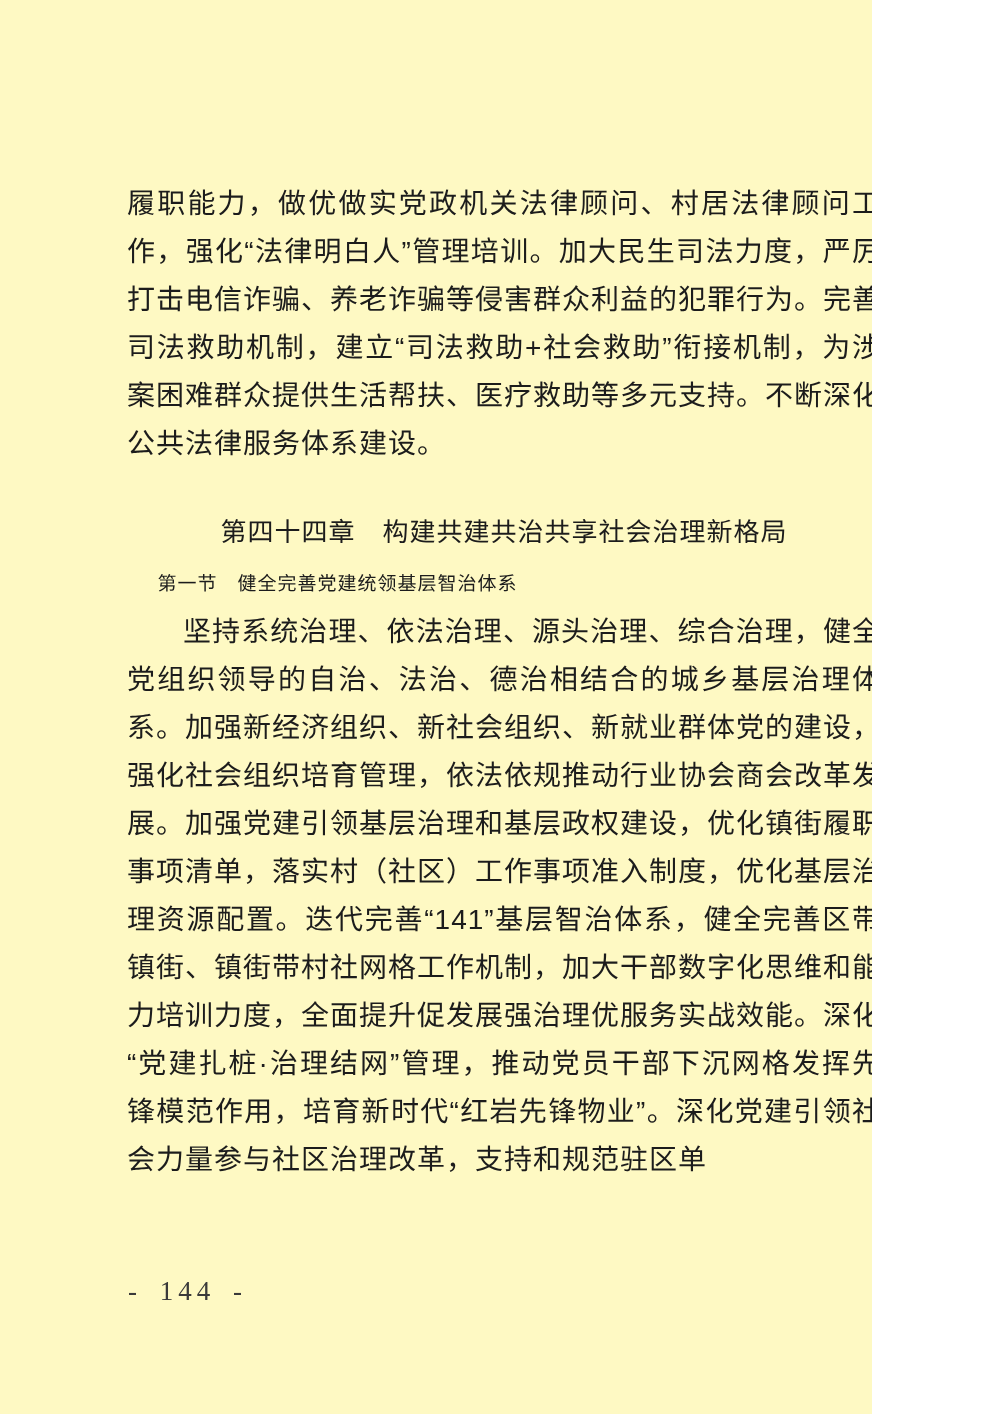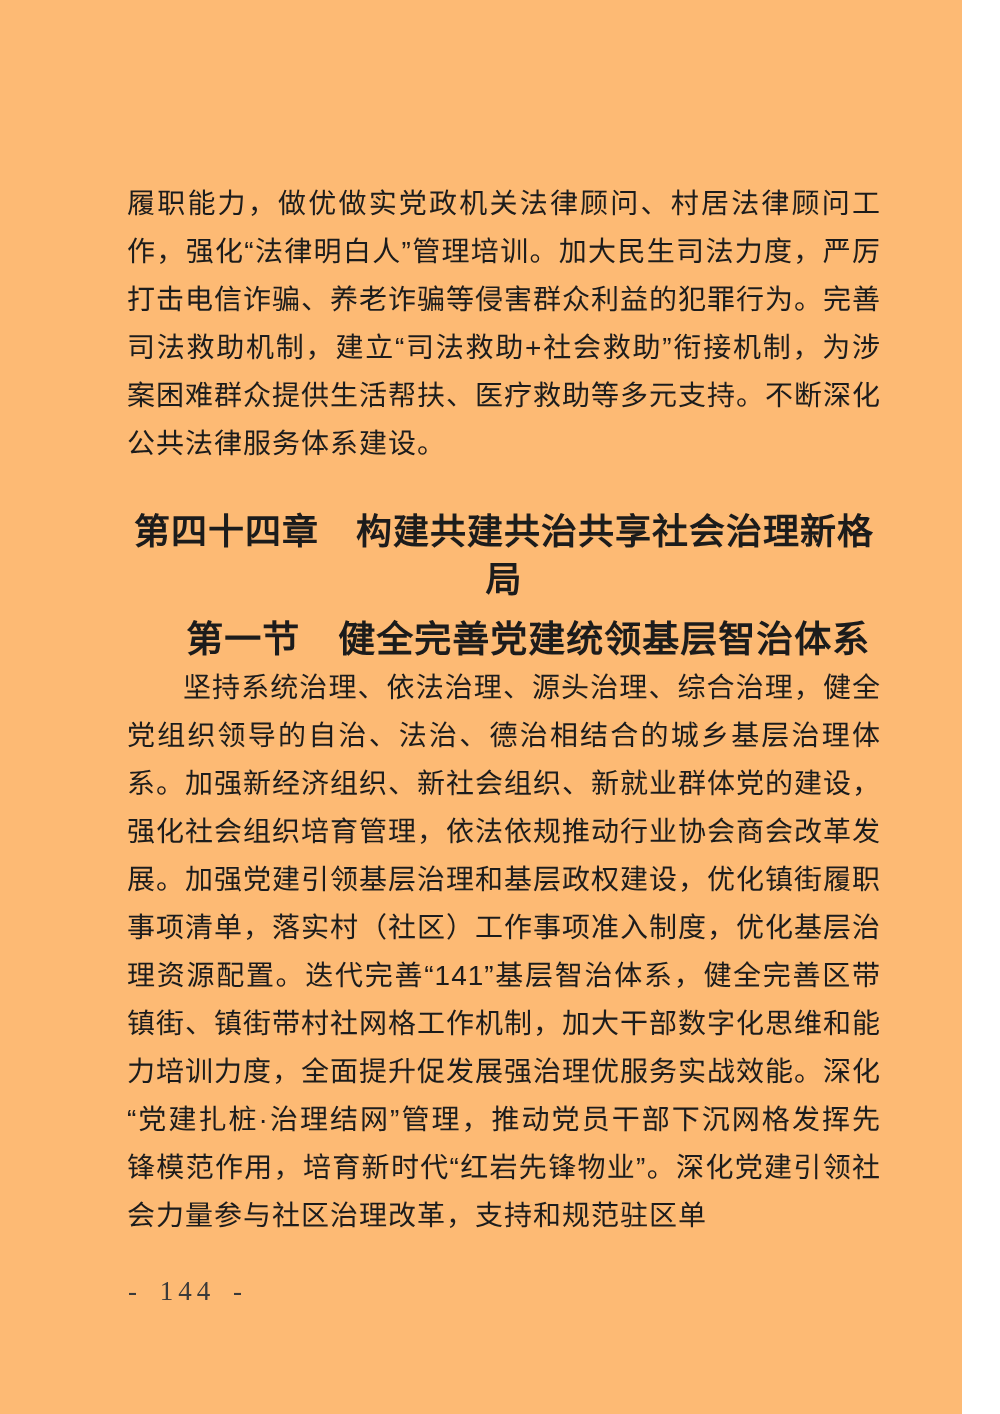--- a/index.html
+++ b/index.html
@@ -2,23 +2,23 @@
 <html lang="zh-CN"><head>
 <meta charset="utf-8">
 <style>
   html, body {
     margin: 0;
     padding: 0;
     background: #ffffff;
   }
   .page {
     position: relative;
-    width: 962px;
+    width: 872px;
     height: 1414px;
-    background: #fdba74;
+    background: #fef9c3;
     overflow: hidden;
     font-family: "Liberation Sans", "DejaVu Sans", sans-serif;
   }
   .content {
     position: absolute;
     left: 127px;
     top: 180px;
     width: 754px;
     color: #1c1c1c;
   }
@@ -28,32 +28,32 @@
     line-height: 48px;
     font-weight: 500;
     text-align: justify;
     text-justify: inter-ideograph;
     letter-spacing: 1px;
   }
   .indent-2 {
     text-indent: 2em;
   }
   .chapter-heading {
-    margin: 40px 0 12px 0;
-    font-size: 36px;
+    margin: 40px 0 4px 0;
+    font-size: 26px;
     line-height: 48px;
-    font-weight: 700;
+    font-weight: 400;
     text-align: center;
     letter-spacing: 1px;
   }
   .section-heading {
     margin: 0;
-    font-size: 37px;
+    font-size: 19px;
     line-height: 48px;
-    font-weight: 700;
+    font-weight: 400;
     text-align: left;
     text-indent: 1.6em;
     letter-spacing: 1px;
   }
   .footer-page-number {
     position: absolute;
     left: 128px;
     top: 1276px;
     font-family: "Liberation Serif", "DejaVu Serif", serif;
     font-size: 27px;

